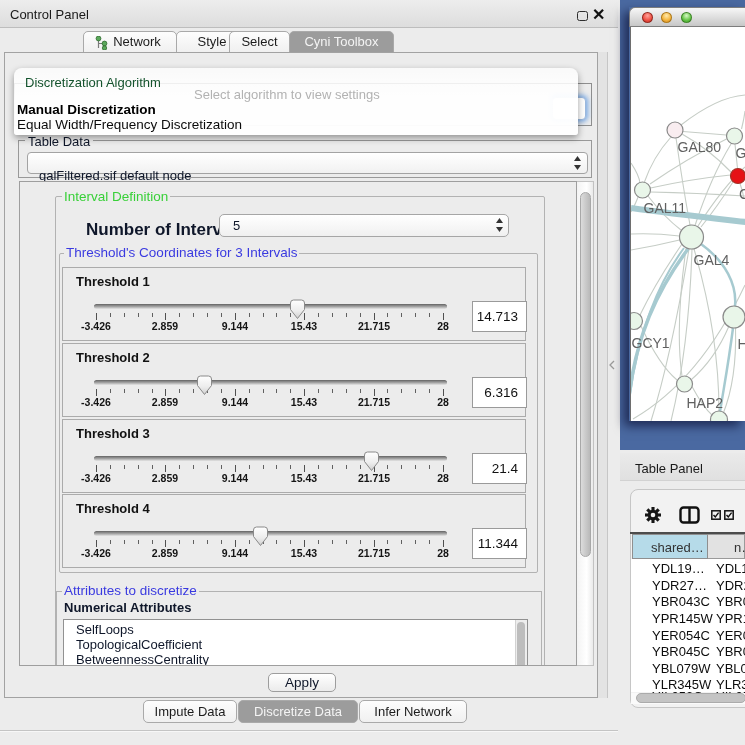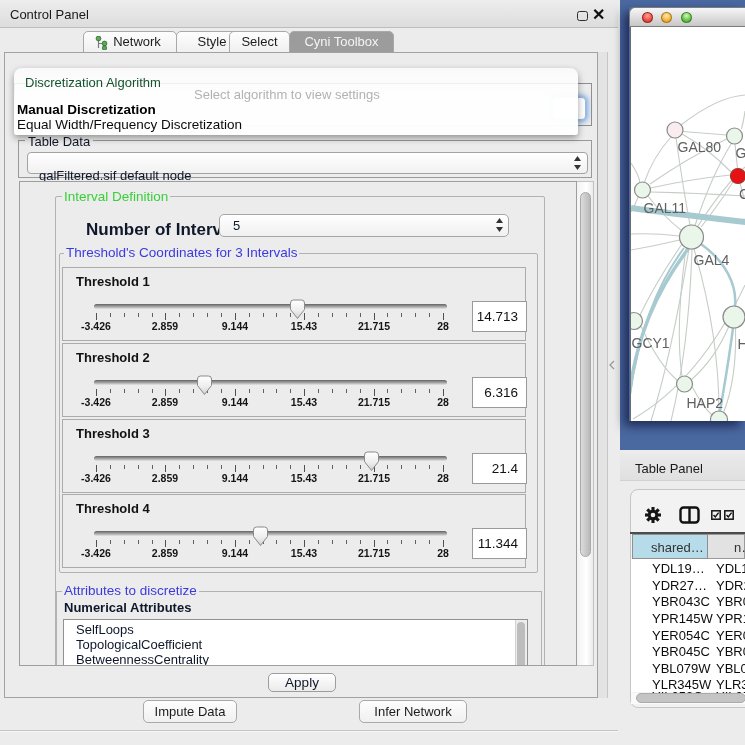--- a/index.html
+++ b/index.html
@@ -161,20 +161,21 @@
   <div class="abs" style="left:43px;top:437px;width:465px;height:60px;background:#fff;border:1px solid #919191;"></div>
   <div class="txt" style="left:56px;top:440px;font-size:13px;line-height:15.2px;">SelfLoops<br>TopologicalCoefficient<br>BetweennessCentrality</div>
   <div class="abs" style="left:495px;top:438px;width:12px;height:58px;background:#ededed;border-left:1px solid #d2d2d2;"></div>
   <div class="abs" style="left:497px;top:440px;width:8px;height:54px;border-radius:4px;background:#bdbdbd;"></div>
 </div>
 
 <div class="abs" style="left:268px;top:673px;width:68px;height:19px;background:linear-gradient(#ffffff,#ebebeb);border:1px solid #9d9d9d;border-radius:5px;"></div>
 <div class="txt" style="left:268px;top:675px;width:68px;text-align:center;font-size:13.5px;">Apply</div>
 
 <div class="abs tabb" style="left:143px;top:700px;width:94px;">Impute Data</div>
+<div class="abs tabb tabsel" style="left:238px;top:700px;width:120px;">Discretize Data</div>
 <div class="abs tabb" style="left:359px;top:700px;width:108px;">Infer Network</div>
 <div class="abs" style="left:0px;top:730px;width:618px;height:1px;background:#c4c4c4;"></div>
 <div class="abs" style="left:0px;top:731px;width:618px;height:1px;background:#f7f7f7;"></div>
 
 <div class="abs" style="left:14px;top:68px;width:564px;height:67px;background:linear-gradient(rgba(255,255,255,0.72),rgba(255,255,255,0.9) 30%,rgba(255,255,255,0.97) 48%);border-radius:8px 8px 3px 3px;box-shadow:0 3px 7px rgba(0,0,0,0.38);"></div>
 <div class="txt" style="left:25px;top:75px;font-size:13px;color:#14532d;">Discretization Algorithm</div>
 <div class="txt" style="left:194px;top:87px;font-size:13px;color:#b2b2b2;">Select algorithm to view settings</div>
 <div class="txt" style="left:17px;top:102px;font-size:13.5px;font-weight:bold;color:#000;">Manual Discretization</div>
 <div class="txt" style="left:17px;top:117px;font-size:13.5px;color:#0b0b0b;">Equal Width/Frequency Discretization</div>
 

